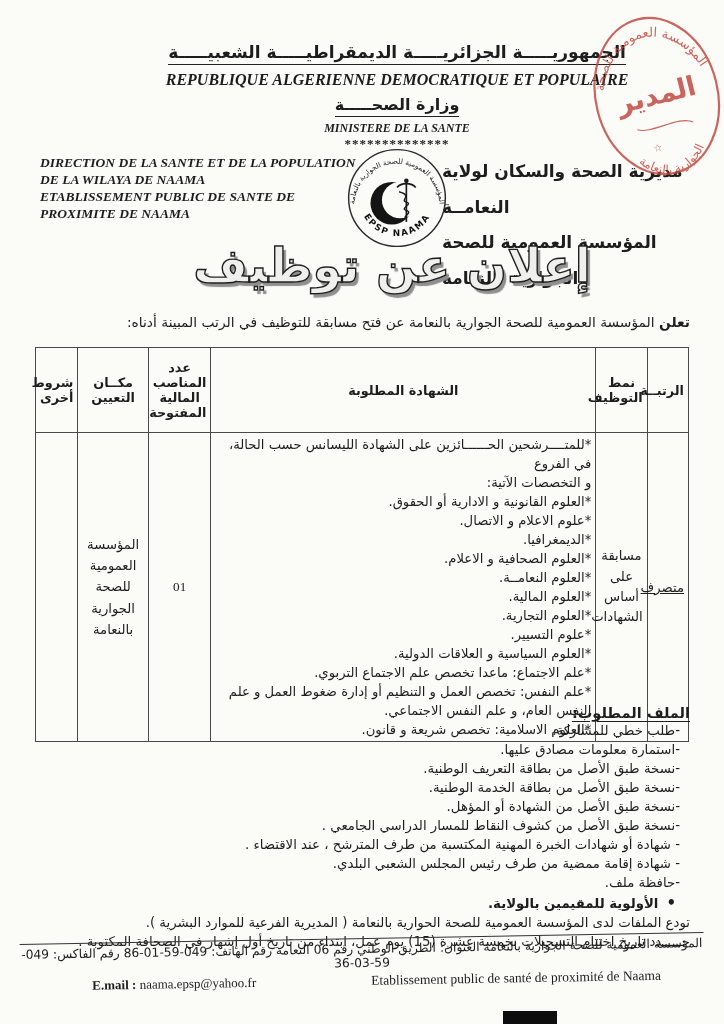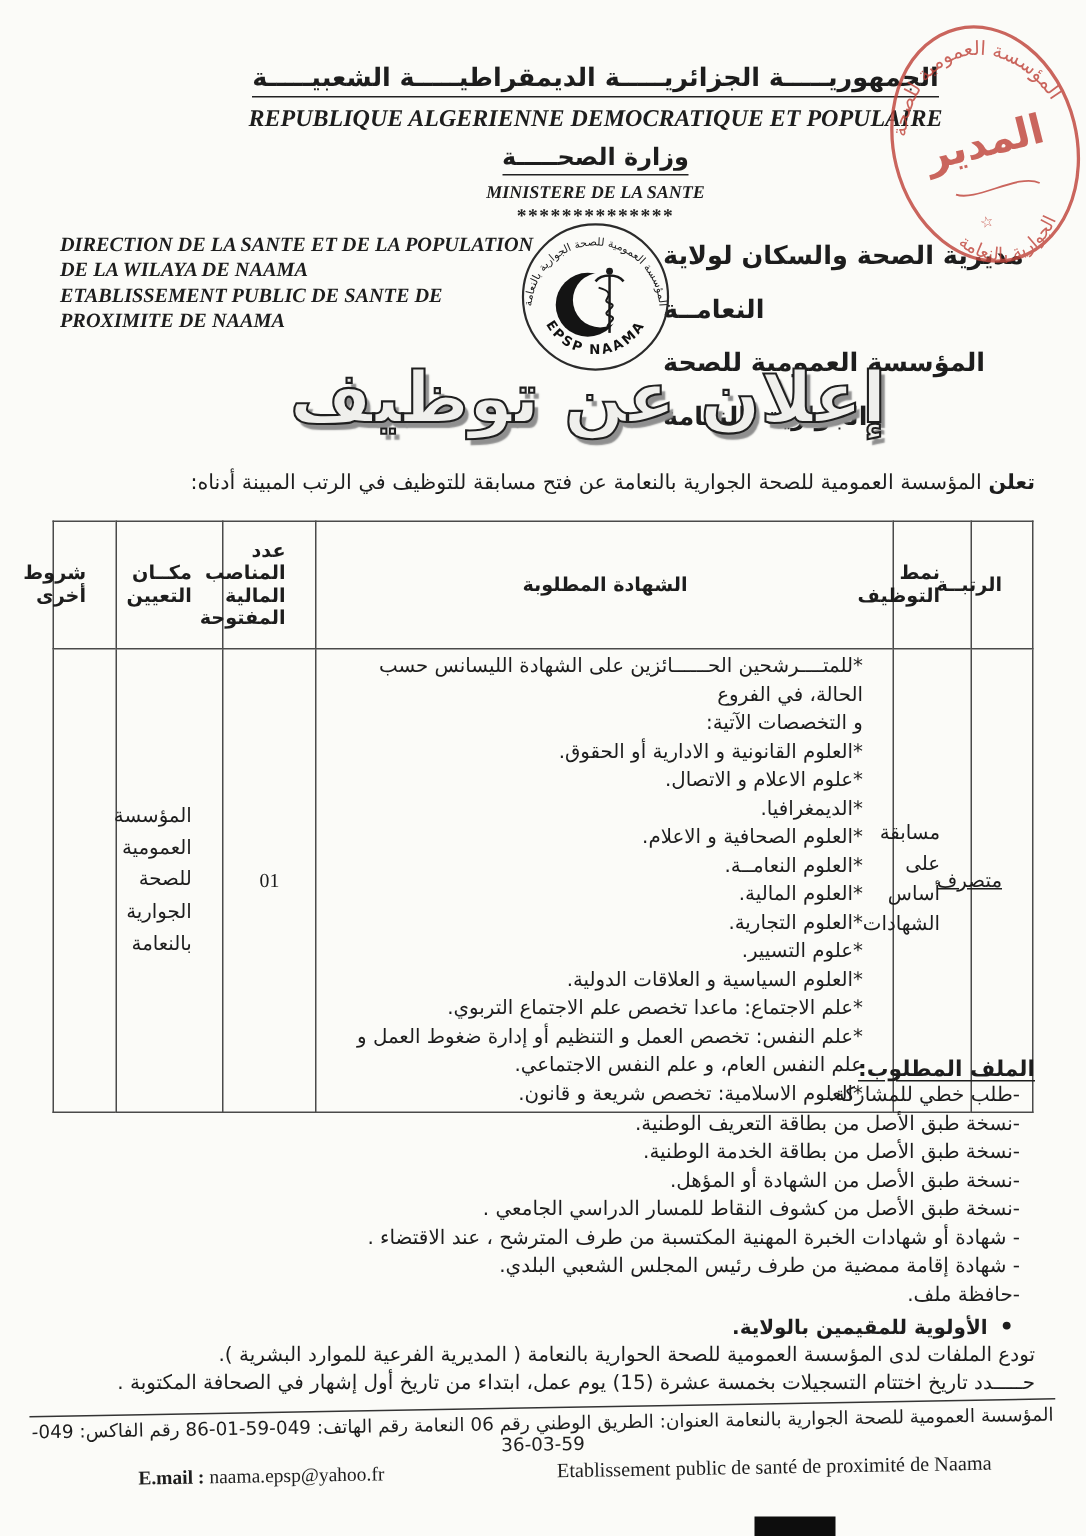--- a/index.html
+++ b/index.html
@@ -57,21 +57,21 @@
   
   table.jobs{
     position:absolute;top:347px;right:35px;
     border-collapse:collapse;table-layout:fixed;
     width:654px;height:356px;
     direction:rtl;
   }
   table.jobs th,table.jobs td{
     border:1.3px solid #4a4a4a;
     vertical-align:middle;
-    padding:2px 20px;
+    padding:2px 4px;
   }
   table.jobs th{font-size:12.8px;font-weight:bold;text-align:center;height:80px;}
   table.jobs td{font-size:13.2px;}
   .preline{white-space:pre-line;}
   .col-rank{width:41px;}
   .col-mode{width:51px;}
   .col-cert{width:382px;}
   .col-num{width:62px;}
   .col-loc{width:70px;}
   .col-other{width:42px;}
@@ -223,20 +223,21 @@
 بالنعامة</td>
         <td></td>
       </tr>
     </tbody>
   </table>
 
   <div class="file-sec">
     <span class="file-heading">الملف المطلوب:</span>
     <div class="file-items">
         <div>-طلب خطي للمشاركة.</div>
+        <div>-استمارة معلومات مصادق عليها.</div>
         <div>-نسخة طبق الأصل من بطاقة التعريف الوطنية.</div>
         <div>-نسخة طبق الأصل من بطاقة الخدمة الوطنية.</div>
         <div>-نسخة طبق الأصل من الشهادة أو المؤهل.</div>
         <div>-نسخة طبق الأصل من كشوف النقاط للمسار الدراسي الجامعي .</div>
         <div>- شهادة أو شهادات الخبرة المهنية المكتسبة من طرف المترشح ، عند الاقتضاء .</div>
         <div>- شهادة إقامة ممضية من طرف رئيس المجلس الشعبي البلدي.</div>
         <div>-حافظة ملف.</div>
       </div>
     <div class="priority-line"><span class="bullet">•</span><span>الأولوية للمقيمين بالولاية.</span></div>
     <div class="deposit-line">تودع الملفات لدى المؤسسة العمومية للصحة الحوارية بالنعامة ( المديرية الفرعية للموارد البشرية ).</div>

